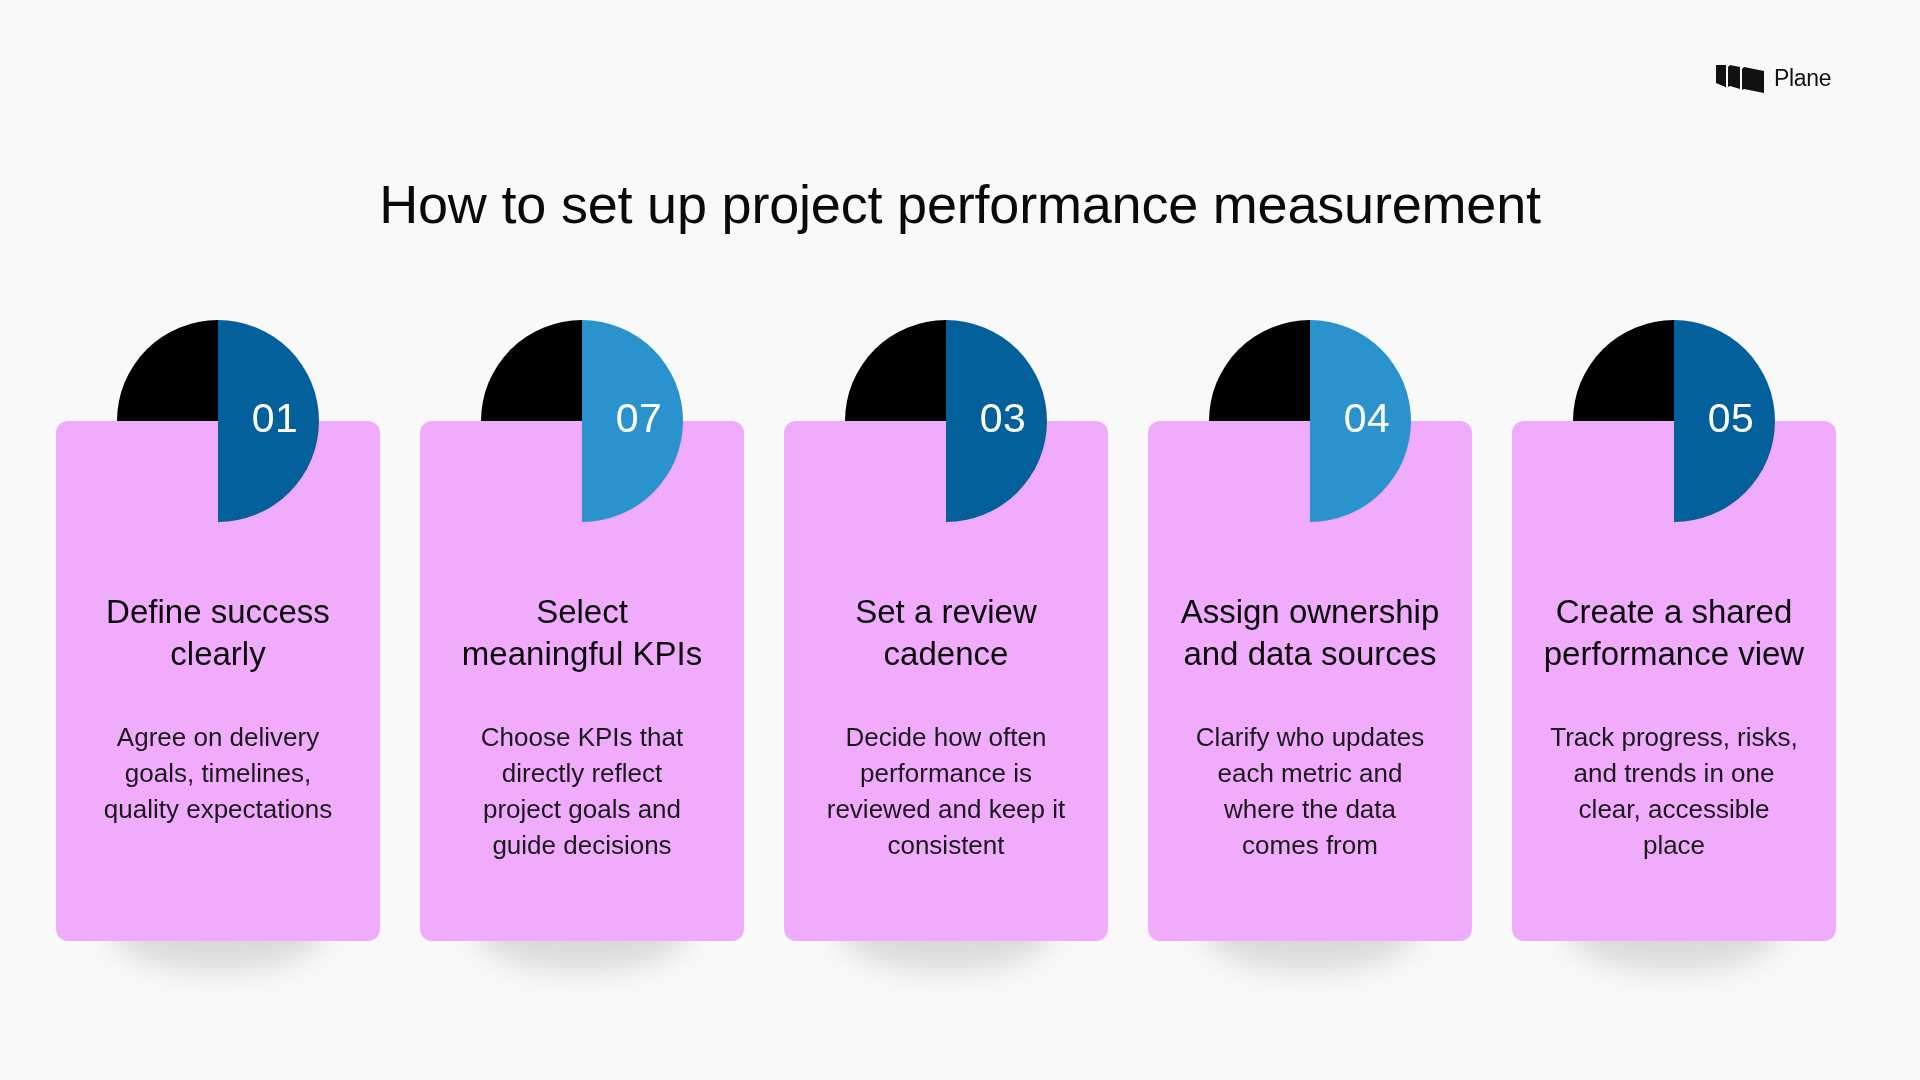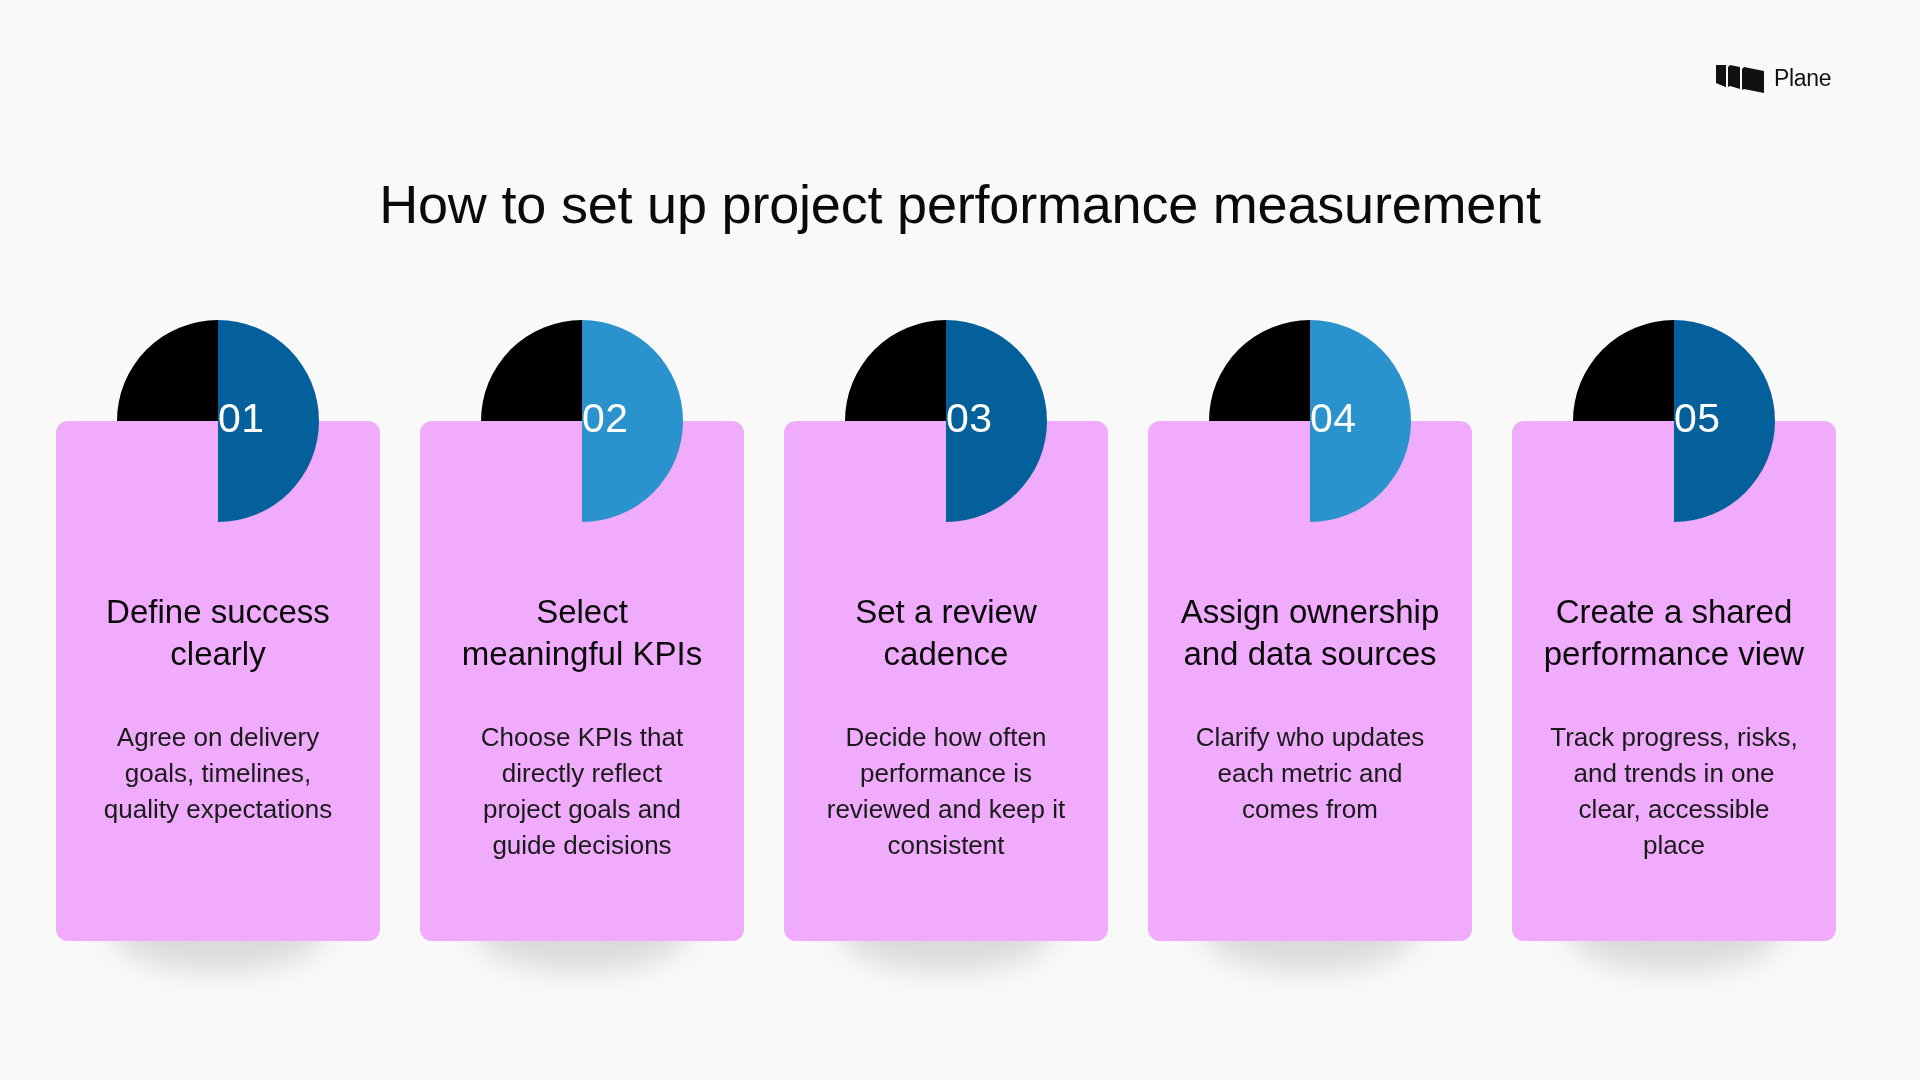--- a/index.html
+++ b/index.html
@@ -107,20 +107,21 @@
     width: 101px;
     height: 202px;
     border-top-right-radius: 101px;
     border-bottom-right-radius: 101px;
   }
   .badge .num {
     position: absolute;
     left: 101px;
     top: 74px;
     width: 114px;
+    text-align: center;
     font-size: 41px;
     line-height: 48px;
     color: #FFFFFF;
     font-weight: 400;
     letter-spacing: 0.5px;
   }
   .card-title {
     position: absolute;
     left: 10px;
     right: 10px;
@@ -195,21 +196,21 @@
       <p class="card-body">
         <span class="line">Choose KPIs that</span>
         <span class="line">directly reflect</span>
         <span class="line">project goals and</span>
         <span class="line">guide decisions</span>
       </p>
     </div>
     <div class="badge">
       <div class="quarter"></div>
       <div class="half" style="background:#2A93CD;"></div>
-      <div class="num">02</div>
+      <div class="num">07</div>
     </div>
   </div>
 
   <div class="card-wrap" style="left:728px;">
     <div class="card-shadow"></div>
     <div class="card">
       <h2 class="card-title">
         <span class="line">Set a review</span>
         <span class="line">cadence</span>
       </h2>
@@ -230,20 +231,21 @@
   <div class="card-wrap" style="left:1092px;">
     <div class="card-shadow"></div>
     <div class="card">
       <h2 class="card-title">
         <span class="line">Assign ownership</span>
         <span class="line">and data sources</span>
       </h2>
       <p class="card-body">
         <span class="line">Clarify who updates</span>
         <span class="line">each metric and</span>
+        <span class="line">where the data</span>
         <span class="line">comes from</span>
       </p>
     </div>
     <div class="badge">
       <div class="quarter"></div>
       <div class="half" style="background:#2A93CD;"></div>
       <div class="num">04</div>
     </div>
   </div>
 

